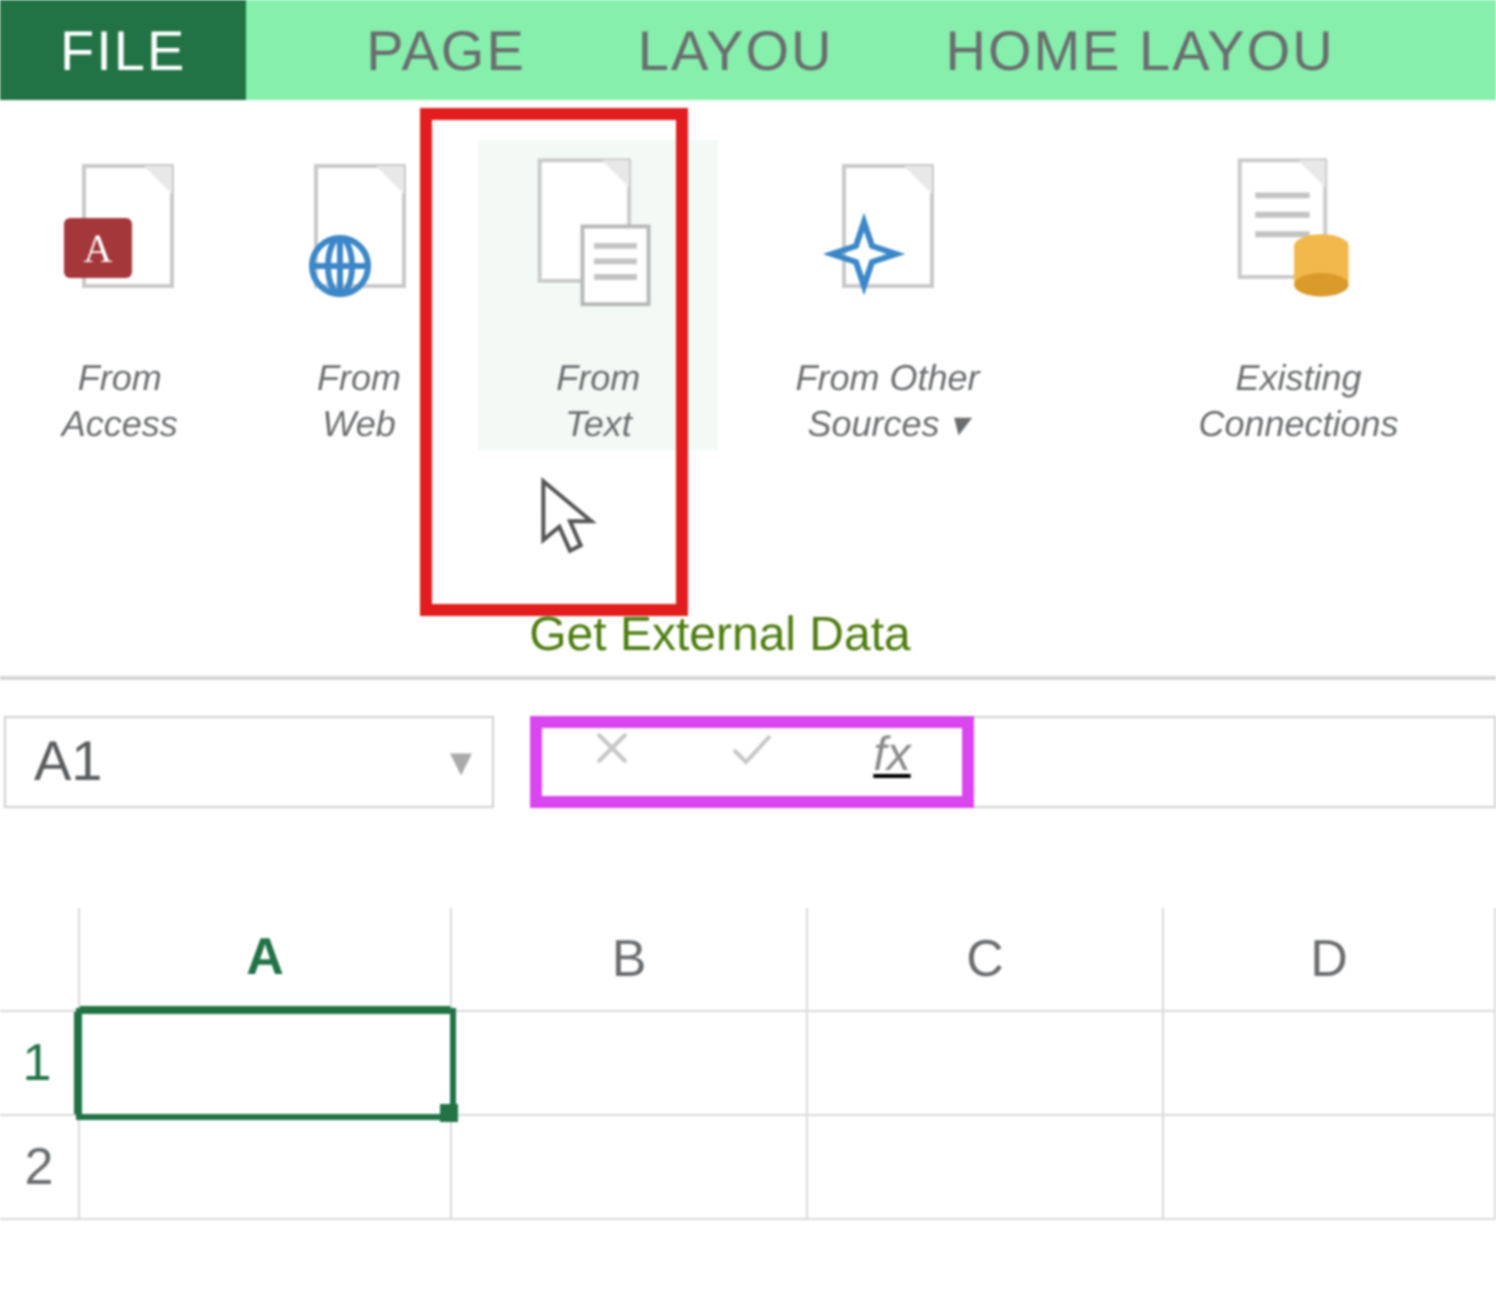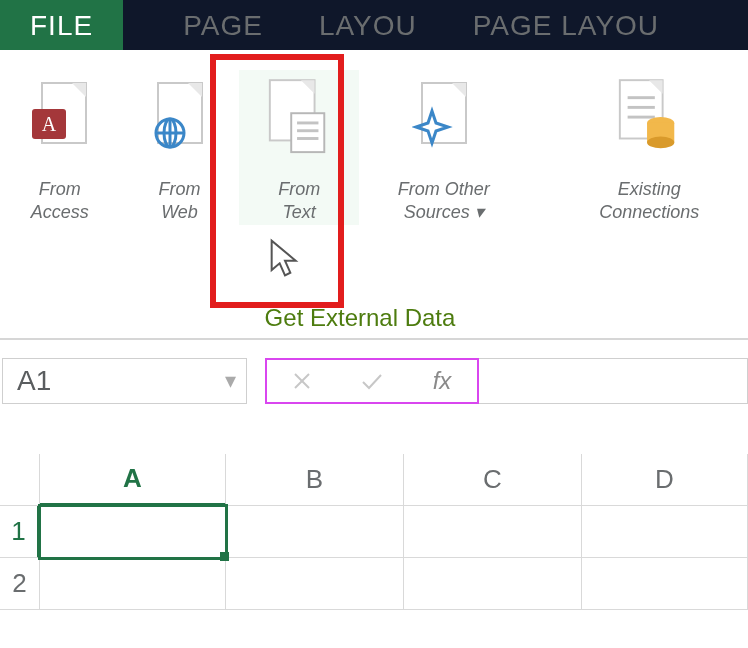--- a/index.html
+++ b/index.html
@@ -13,21 +13,21 @@
       width: 748px;
       height: 648px;
       overflow: hidden;
       filter: blur(0.4px);
     }
     
     .tabs {
       display: flex;
       align-items: stretch;
       height: 50px;
-      background: #0f172a;
+      background: #86efac;
     }
     .tab {
       padding: 10px 28px;
       font-size: 28px;
       color: #6a6d6f;
       letter-spacing: 1px;
       cursor: pointer;
     }
     .tab.file {
       background: #217346;
@@ -112,24 +112,25 @@
       align-items: center;
       justify-content: space-between;
       padding: 0 10px 0 14px;
       font-size: 28px;
       color: #5a5d5f;
       margin-left: 2px;
       gap: 28px;
     }
     .fx-btns {
       display: flex;
-      align-items: center;
-      border: 2px solid #d946ef;
+      align-items: flex-start;
+      border: 6px solid #d946ef;
       height: 46px;
       margin-left: 18px;
+      text-decoration: underline;
     }
     .fx-cell {
       width: 70px;
       display: flex;
       align-items: center;
       justify-content: center;
       font-size: 24px;
       color: #c7c7c7;
     }
     .fx-input {
@@ -189,21 +190,21 @@
       color: #aaa;
     }
   </style>
 </head>
 <body>
 
 <div class="tabs">
   <div class="tab file">FILE</div>
   <div class="tab" style="padding-left:60px">PAGE</div>
   <div class="tab">LAYOU</div>
-  <div class="tab">PAGE LAYOU</div>
+  <div class="tab">HOME LAYOU</div>
 </div>
 
 <div class="ribbon">
   <div class="ribbon-group">
 
     <div class="ribbon-btn">
       <div class="icon-box">
         <svg width="64" height="80" viewBox="0 0 64 80">
           <rect x="14" y="2" width="44" height="60" fill="#fff" stroke="#c9c9c9" stroke-width="2"></rect>
           <polygon points="44,2 58,2 58,16" fill="#e8e8e8"></polygon>

